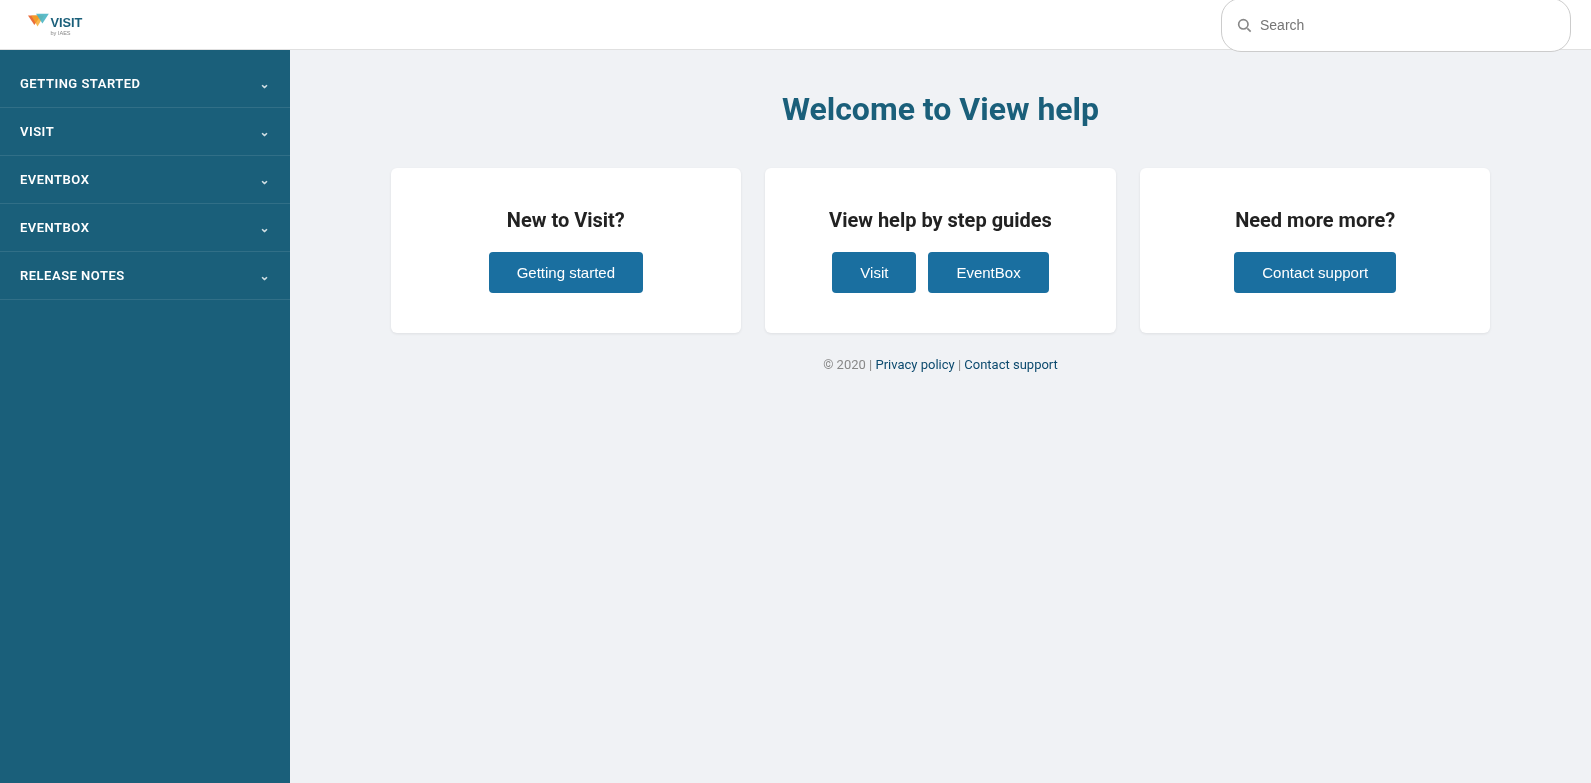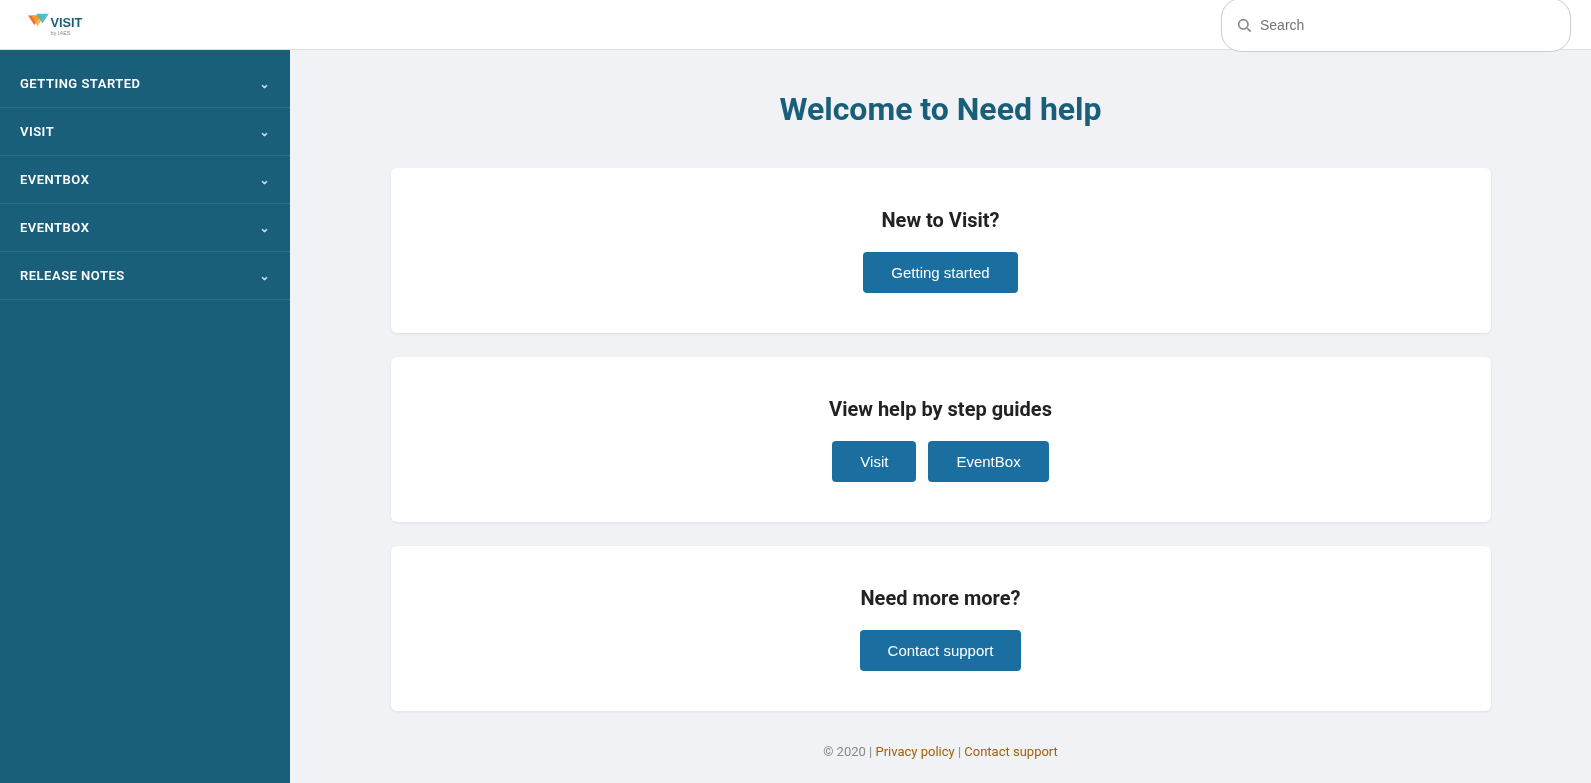--- a/index.html
+++ b/index.html
@@ -115,24 +115,24 @@
       text-align: center;
       font-size: 32px;
       font-weight: 700;
       color: #1a5f7a;
       margin-bottom: 40px;
     }
 
     
     .cards-grid {
       display: grid;
-      grid-template-columns: 1fr;
+      grid-template-columns: 1fr 1fr 1fr;
       gap: 24px;
       max-width: 1100px;
-      margin: 13px auto;
+      margin: 4px auto;
     }
 
     .card {
       background: #ffffff;
       border-radius: 6px;
       padding: 40px 30px;
       display: flex;
       flex-direction: column;
       align-items: center;
       justify-content: center;
@@ -169,21 +169,21 @@
 
     
     .footer {
       text-align: center;
       padding: 20px;
       font-size: 13px;
       color: #888;
     }
 
     .footer a {
-      color: #a16207;
+      color: #0c4a6e;
       text-decoration: none;
     }
   </style>
 </head>
 <body>
 
 <div class="header">
   <div class="logo-area">
 
     <svg class="logo-svg" viewBox="0 0 100 40" xmlns="http://www.w3.org/2000/svg">
@@ -225,21 +225,21 @@
       <span>EVENTBOX</span>
       <span class="chevron-icon">⌄</span>
     </div>
     <div class="sidebar-item">
       <span>RELEASE NOTES</span>
       <span class="chevron-icon">⌄</span>
     </div>
   </nav>
 
   <main class="main">
-    <h1 class="page-title">Welcome to Need help</h1>
+    <h1 class="page-title">Welcome to View help</h1>
 
     <div class="cards-grid">
 
       <div class="card">
         <div class="card-title">New to Visit?</div>
         <div class="card-buttons">
           <button class="card-btn">Getting started</button>
         </div>
       </div>
 

